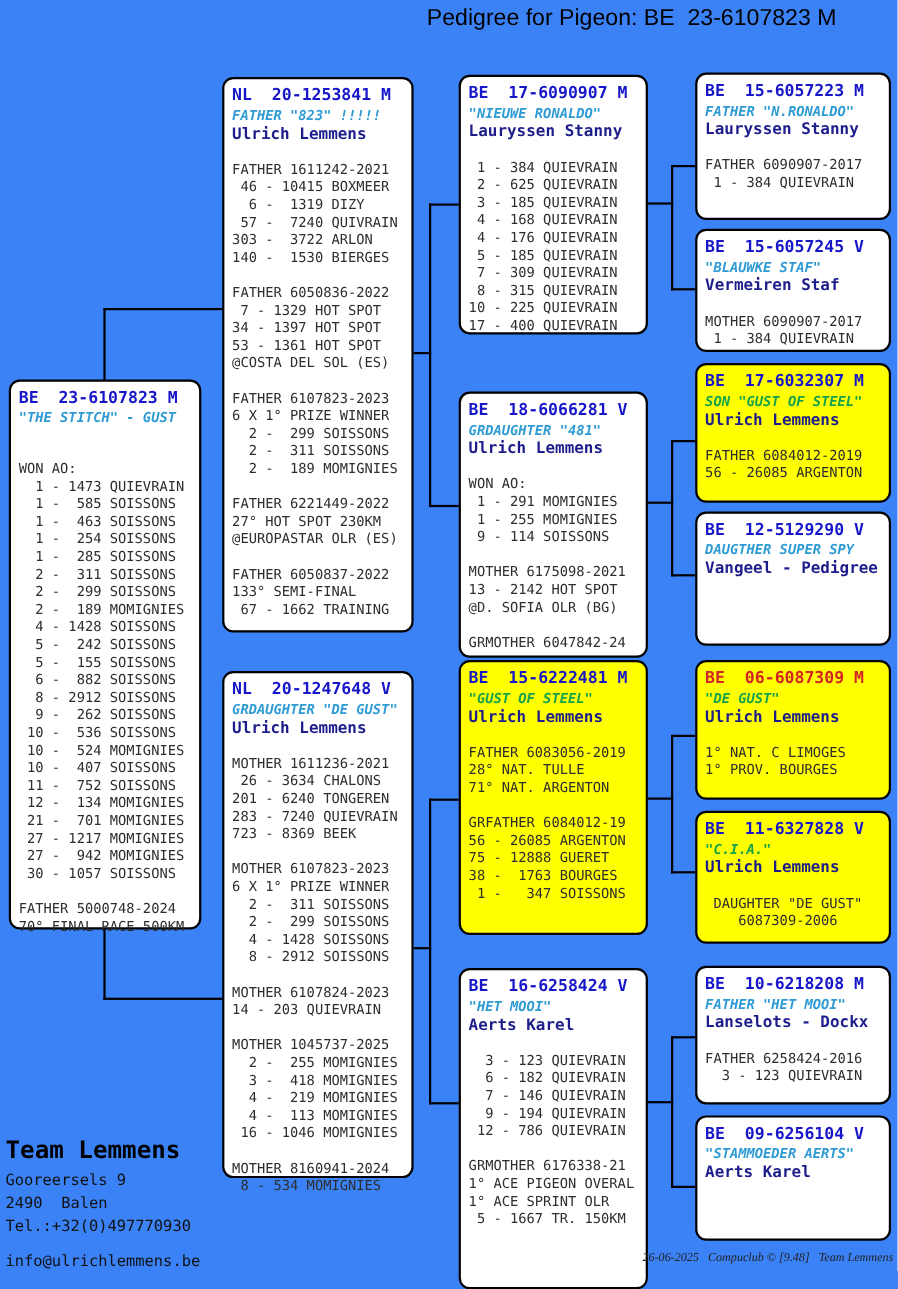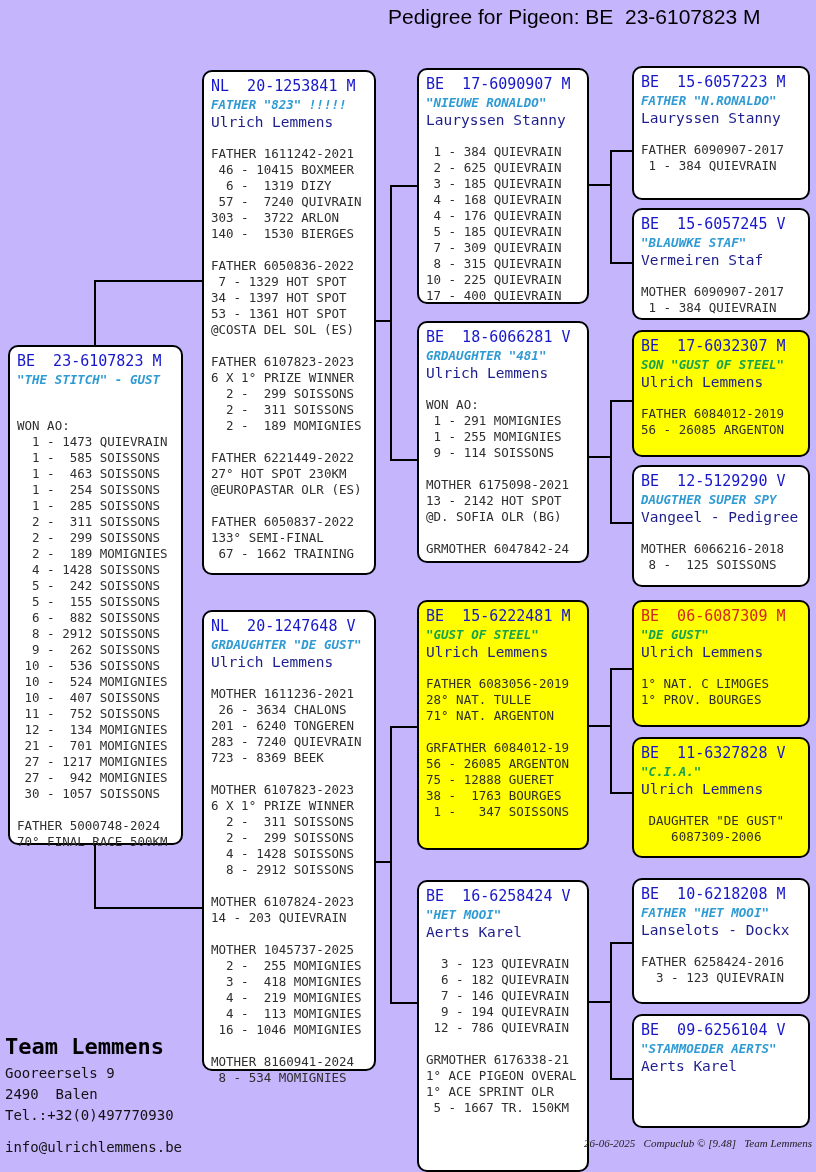--- a/index.html
+++ b/index.html
@@ -1,35 +1,35 @@
 <!DOCTYPE html>
 <html style="--band_blue: #1717c9; --band_red: #d42424; --name_cyan: #2f9bd4; --name_green: #16a24d; --owner_navy: #1d1d8c; --body_text: #2e2e2e; --highlight_yellow: #ffff00; --box_bg: #ffffff;"><head>
 <meta charset="utf-8">
 <style>
   html,body { margin:0; padding:0; background:#fff; }
   #page {
-    position:relative; width:816px; height:1172px; background:#c4b5fd;
+    position:relative; width:816px; height:1172px; background:#3b82f6;
     font-family:"DejaVu Sans Mono", monospace; overflow:hidden;
   }
   .title {
     position:absolute; left:388px; top:5px;
     font-family:"Liberation Sans", sans-serif; font-size:21px; color:#000;
     white-space:pre;
   }
   .box {
     position:absolute; box-sizing:border-box;
     border:2px solid #000; border-radius:10px;
     background:var(--box_bg); padding:5px 7px;
   }
   .box.yellow { background:var(--highlight_yellow); }
-  .band  { font-weight:normal; font-size:15px; line-height:19px; color:var(--band_blue); white-space:pre; }
+  .band  { font-weight:bold; font-size:15px; line-height:19px; color:var(--band_blue); white-space:pre; }
   .band.red { color:var(--band_red); }
   .name  { font-weight:bold; font-style:italic; font-size:12.5px; line-height:17px; color:var(--name_cyan); white-space:pre; }
   .name.green { color:var(--name_green); }
-  .owner { font-weight:normal; font-size:14.5px; line-height:18px; color:var(--owner_navy); white-space:pre; }
+  .owner { font-weight:bold; font-size:14.5px; line-height:18px; color:var(--owner_navy); white-space:pre; }
   .spacer { height:15px; }
   .spacer.tall { height:30px; }
   .bodytxt { font-size:12.5px; line-height:16px; color:var(--body_text); }
   .bline { white-space:pre; min-height:16px; }
   .cline { position:absolute; background:#000; }
   .footer-company { position:absolute; left:5px; top:1034px; font-size:22px; font-weight:bold; color:#000; white-space:pre; }
   .footer-lines   { position:absolute; left:5px; top:1063px; font-size:14px; color:#111; }
   .footer-lines .bline { min-height:21px; line-height:21px; }
   .footer-email   { position:absolute; left:5px; top:1139px; font-size:14px; color:#111; white-space:pre; }
   .footer-print   { position:absolute; right:4px; top:1137px;
@@ -158,21 +158,21 @@
         <div class="bline"> 4 - 168 QUIEVRAIN</div>
         <div class="bline"> 4 - 176 QUIEVRAIN</div>
         <div class="bline"> 5 - 185 QUIEVRAIN</div>
         <div class="bline"> 7 - 309 QUIEVRAIN</div>
         <div class="bline"> 8 - 315 QUIEVRAIN</div>
         <div class="bline">10 - 225 QUIEVRAIN</div>
         <div class="bline">17 - 400 QUIEVRAIN</div>
       </div>
   </div>
 
-  <div class="box" style="left:417px;top:321px;width:172px;height:242px">
+  <div class="box" style="left:417px;top:356px;width:172px;height:242px">
     <div class="band">BE  18-6066281 V</div>
     <div class="name">GRDAUGHTER "481"</div>
     <div class="owner">Ulrich Lemmens</div>
     <div class="spacer"></div>
     <div class="bodytxt">
         <div class="bline">WON AO:</div>
         <div class="bline"> 1 - 291 MOMIGNIES</div>
         <div class="bline"> 1 - 255 MOMIGNIES</div>
         <div class="bline"> 9 - 114 SOISSONS</div>
         <div class="bline">&nbsp;</div>
@@ -252,24 +252,20 @@
         <div class="bline">FATHER 6084012-2019</div>
         <div class="bline">56 - 26085 ARGENTON</div>
       </div>
   </div>
 
   <div class="box" style="left:632px;top:465px;width:178px;height:122px">
     <div class="band">BE  12-5129290 V</div>
     <div class="name">DAUGTHER SUPER SPY</div>
     <div class="owner">Vangeel - Pedigree</div>
     <div class="spacer"></div>
-    <div class="bodytxt">
-        <div class="bline">MOTHER 6066216-2018</div>
-        <div class="bline"> 8 -  125 SOISSONS</div>
-      </div>
   </div>
 
   <div class="box yellow" style="left:632px;top:600px;width:178px;height:127px">
     <div class="band red">BE  06-6087309 M</div>
     <div class="name green">"DE GUST"</div>
     <div class="owner">Ulrich Lemmens</div>
     <div class="spacer"></div>
     <div class="bodytxt">
         <div class="bline">1° NAT. C LIMOGES</div>
         <div class="bline">1° PROV. BOURGES</div>

